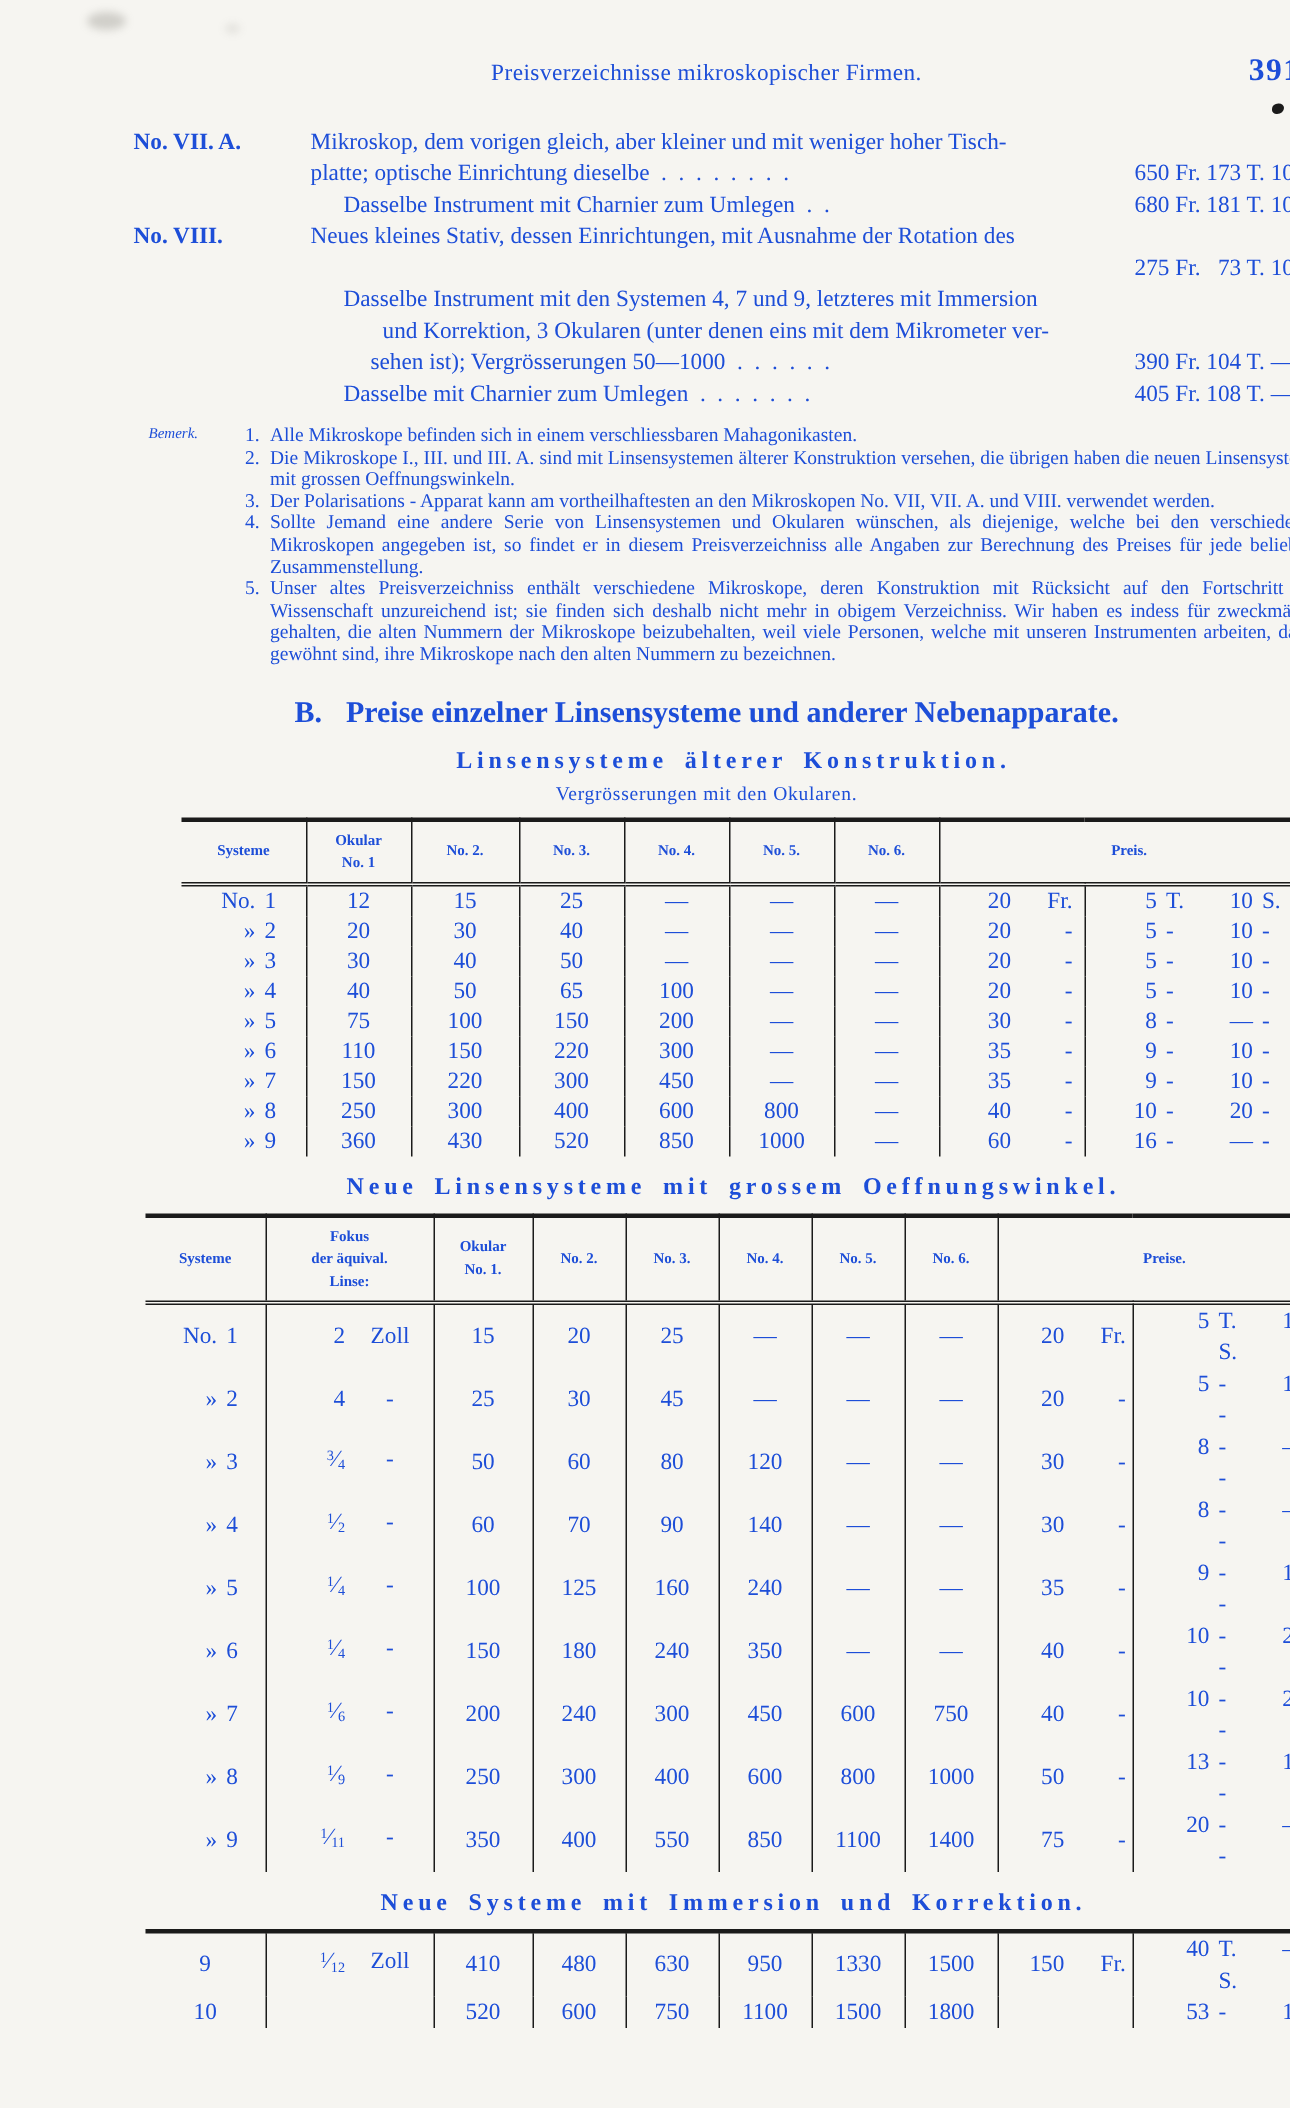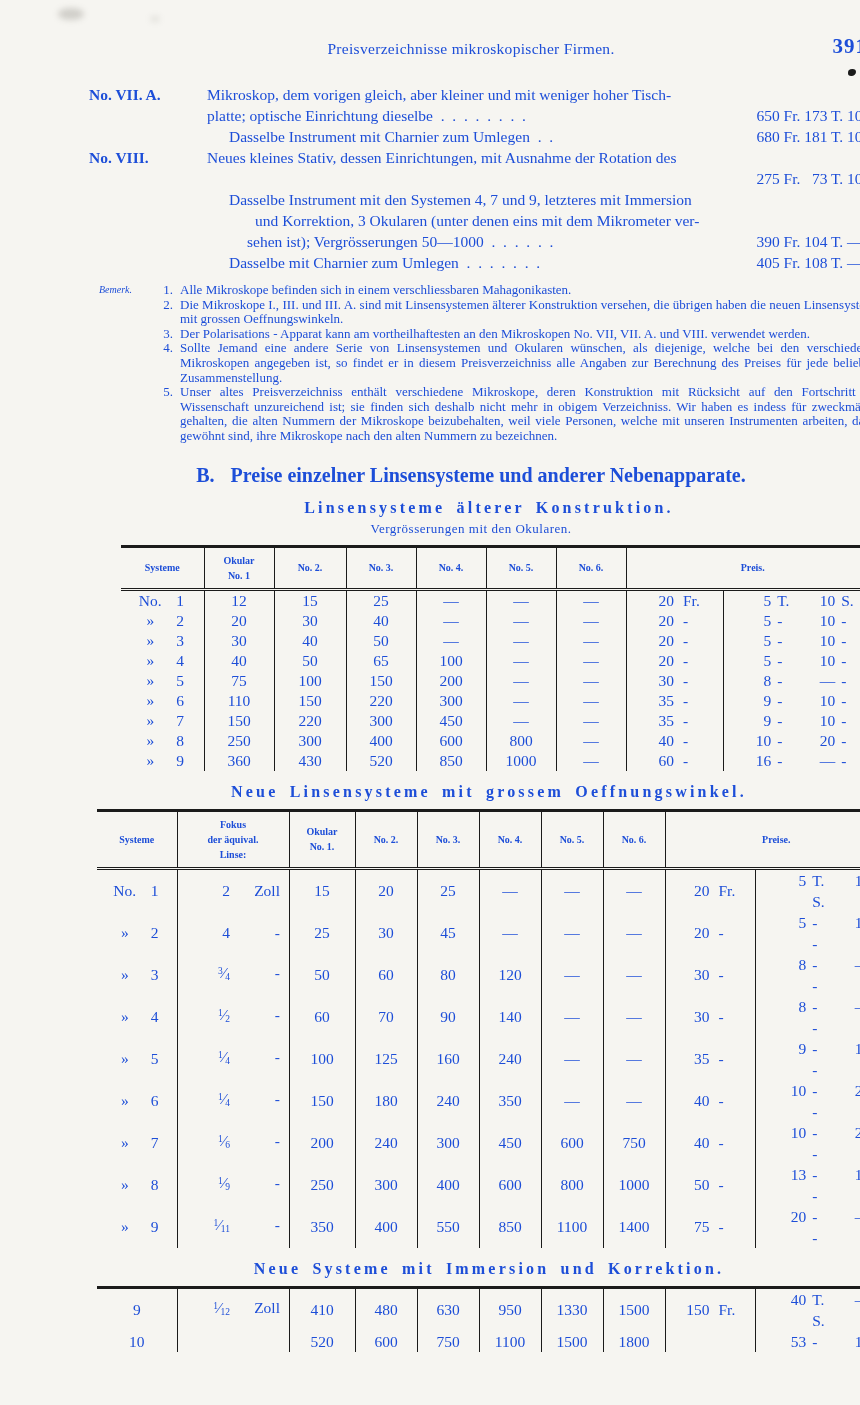--- a/index.html
+++ b/index.html
@@ -54,28 +54,28 @@
   table.t3{margin:8px 0 0 56px;width:790px;}
   .t th{
     font-size:10px;font-weight:bold;line-height:15px;
     padding:5px 2px;white-space:pre-line;vertical-align:middle;
     border-bottom:3px double #1b1b1b;
   }
   .t th + th, .t td + td{border-left:1px solid #1b1b1b;}
   .t td{text-align:center;font-size:15.5px;line-height:20px;height:20px;padding:0 2px;overflow:hidden;}
   .t2 td, .t3 td{line-height:21px;height:21px;}
 
-  .sysp{display:inline-block;width:40px;text-align:center;padding-right:6px;}
+  .sysp{display:inline-block;width:40px;text-align:right;padding-right:6px;}
   .sysn{display:inline-block;width:18px;text-align:left;}
   .fkv{display:inline-block;width:44px;text-align:right;}
-  .fksuf{display:inline-block;width:40px;text-align:right;padding-left:10px;}
+  .fksuf{display:inline-block;width:40px;text-align:center;padding-left:10px;}
   .fk sup{font-size:9.5px;vertical-align:.4em;}
   .fk sub{font-size:9.5px;vertical-align:-.25em;}
   .frv{display:inline-block;width:40px;text-align:right;}
-  .fru{display:inline-block;width:32px;text-align:left;padding-left:9px;}
+  .fru{display:inline-block;width:32px;text-align:right;padding-left:9px;}
   .tk{display:inline-block;}
   .tk1{width:34px;text-align:right;}
   .tk2{width:26px;text-align:left;padding-left:6px;}
   .tk3{width:32px;text-align:right;}
   .tk4{width:24px;text-align:left;padding-left:6px;}
 </style>
 </head>
 <body>
 
 <div class="page">

